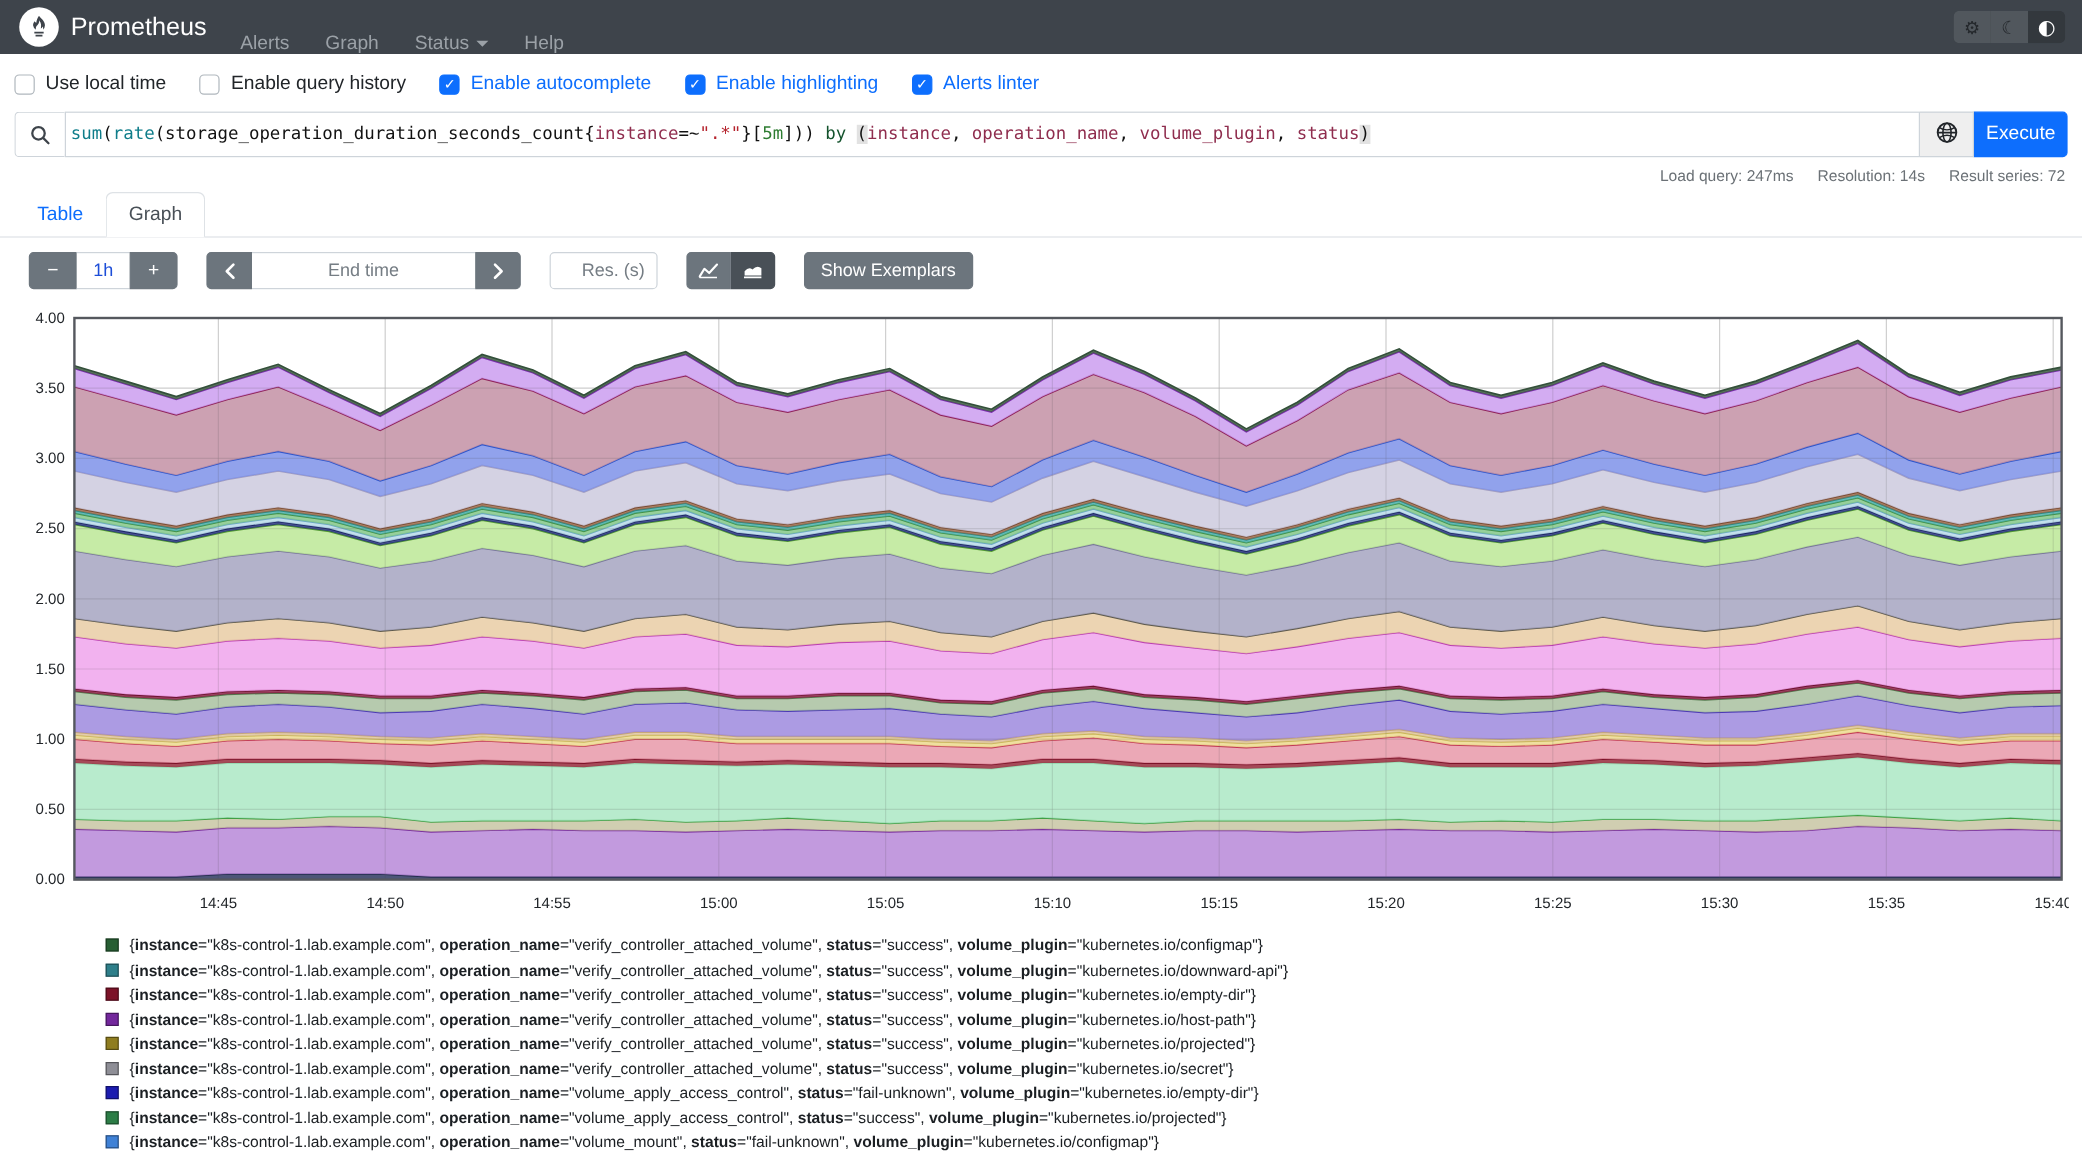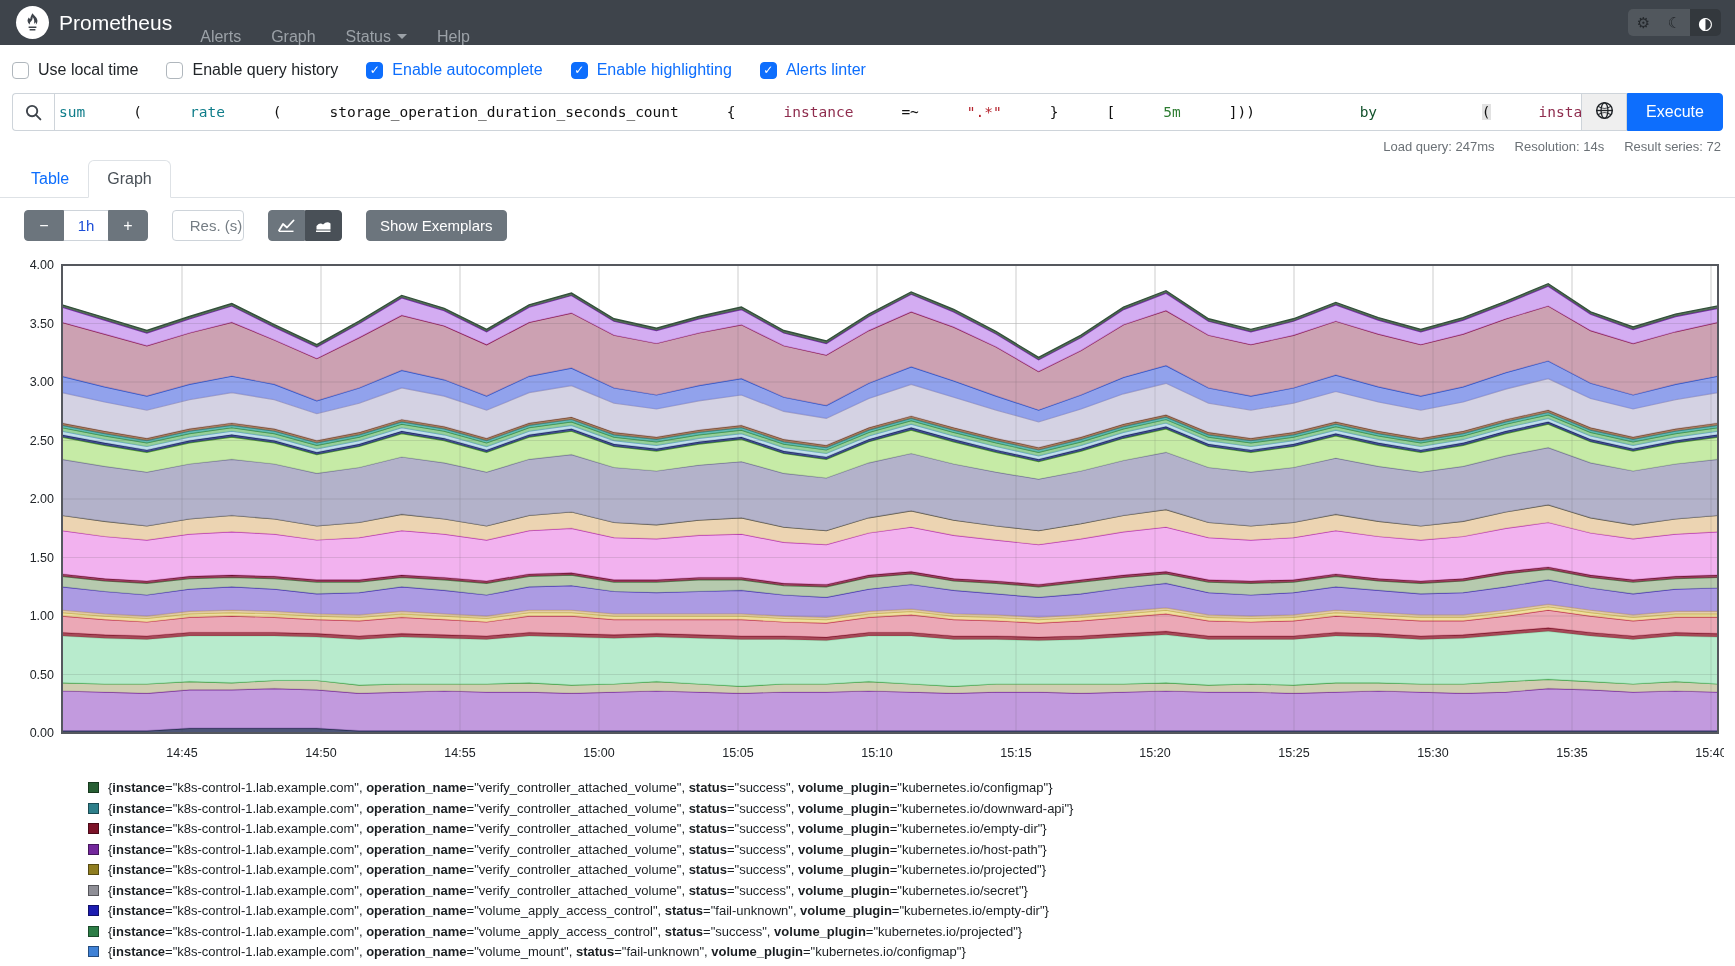--- a/index.html
+++ b/index.html
@@ -25,29 +25,29 @@
     display: flex; align-items: center; justify-content: center; color: #fff; font-size: 12px; font-weight: bold; }
   .opt.checked .box { background: #0d6efd; border-color: #0d6efd; }
   .opt .lbl { color: #212529; }
   .opt.checked .lbl { color: #0d6efd; }
 
   
   .query-row { display: flex; align-items: stretch; margin: 2px 12px 0 12px; height: 38px; }
   .search-addon { width: 42px; border: 1px solid #ced4da; border-right: none; border-radius: 4px 0 0 4px;
     background: #fff; display: flex; align-items: center; justify-content: center; }
   .query-input { flex: 1; border: 1px solid #ced4da; background: #fff; display: flex; align-items: center;
-    font-family: "DejaVu Sans Mono", "Liberation Mono", monospace; font-size: 14.5px; padding-left: 4px; white-space: pre; overflow: hidden; gap: 48px; }
+    font-family: "DejaVu Sans Mono", "Liberation Mono", monospace; font-size: 14.5px; padding-left: 4px; white-space: pre; overflow: hidden; }
   .tok-fn { color: #0f7d8a; } .tok-paren { color: #111; } .tok-metric { color: #111; }
   .tok-label { color: #8f2d4e; } .tok-op { color: #111; } .tok-string { color: #b5232d; }
   .tok-duration { color: #2e7d32; } .tok-keyword { color: #14532d; }
   .tok-paren-match { color: #111; background: #e2e2e2; }
   .tok-plain { color: #111; }
   .globe-btn { width: 45px; border: 1px solid #ced4da; border-left: none; background: #efefef;
     display: flex; align-items: center; justify-content: center; cursor: pointer; }
-  .execute-btn { width: 96px; background: #0d6efd; color: #fff; border: 1px solid #0d6efd;
+  .execute-btn { width: 78px; background: #0d6efd; color: #fff; border: 1px solid #0d6efd;
     border-radius: 0 4px 4px 0; font-size: 16px; cursor: pointer; }
 
   
   .stats-row { display: flex; justify-content: flex-end; gap: 20px; padding: 8px 14px 0 0;
     color: #6b7176; font-size: 13px; }
 
   
   .tabs { display: flex; border-bottom: 1px solid #dee2e6; margin-top: 6px; padding-left: 12px; }
   .tab { padding: 9px 18px; font-size: 16px; cursor: pointer; border: 1px solid transparent; margin-bottom: -1px; }
   .tab.inactive { color: #0d6efd; }
@@ -59,21 +59,21 @@
     display: flex; align-items: center; justify-content: center; cursor: pointer; font-size: 16px; }
   .grp { display: flex; height: 31px; }
   .grp > *:first-child { border-radius: 4px 0 0 4px; }
   .grp > *:last-child { border-radius: 0 4px 4px 0; }
   .range-cell { width: 44px; border: 1px solid #ced4da; border-left: none; border-right: none; text-align: center;
     font-size: 15px; background: #fff; color: #1d4ed8; }
   .stepper-btn { width: 40px; }
   .nav-arrow { width: 38px; }
   .end-time-input { width: 186px; border: 1px solid #ced4da; border-left: none; border-right: none;
     text-align: center; font-size: 15px; color: #757d84; background: #fff; outline: none; }
-  .res-input { width: 72px; height: 31px; border: 1px solid #ced4da; border-radius: 4px; text-align: center;
+  .res-input { width: 90px; height: 31px; border: 1px solid #ced4da; border-radius: 4px; text-align: center;
     font-size: 15px; color: #0f172a; background: #fff; outline: none; padding-left: 16px; }
   .res-input::placeholder, .end-time-input::placeholder { color: #757d84; }
   .icon-btn { width: 37px; }
   .icon-btn.active { background: #495057; border-color: #495057; }
   .exemplars-btn { padding: 0 13px; border-radius: 4px; font-size: 15px; }
 
   
   .chart-wrap { margin: 14px 10px 0 12px; }
   .chart-wrap svg { display: block; }
 
@@ -161,20 +161,33 @@
 <div class="tabs">
   <div class="tab inactive">Table</div>
   <div class="tab active">Graph</div>
 </div>
 
 <div class="controls">
   <div class="grp">
     <button class="btn-grey stepper-btn">−</button>
     <input class="range-cell" value="1h" style="">
     <button class="btn-grey stepper-btn">+</button>
+  </div>
+  <div class="grp">
+    <button class="btn-grey nav-arrow">
+      <svg width="9" height="14" viewBox="0 0 9 14">
+          <polyline points="7.5,1.5 2,7 7.5,12.5" fill="none" stroke="#fff" stroke-width="2.2" stroke-linecap="round" stroke-linejoin="round"></polyline>
+        </svg>
+    </button>
+    <input class="end-time-input" placeholder="End time" style="">
+    <button class="btn-grey nav-arrow">
+      <svg width="9" height="14" viewBox="0 0 9 14">
+          <polyline points="1.5,1.5 7,7 1.5,12.5" fill="none" stroke="#fff" stroke-width="2.2" stroke-linecap="round" stroke-linejoin="round"></polyline>
+        </svg>
+    </button>
   </div>
   <input class="res-input" placeholder="Res. (s)" style="">
   <div class="grp">
     <button class="btn-grey icon-btn">
       <svg width="17" height="13" viewBox="0 0 17 13">
           <polyline points="1,11.5 5,5 9,8.5 15.5,1.5" fill="none" stroke="#fff" stroke-width="1.8" stroke-linecap="round" stroke-linejoin="round"></polyline>
           <line x1="1" y1="12.3" x2="15.5" y2="12.3" stroke="#fff" stroke-width="1.4"></line>
         </svg>
     </button>
     <button class="btn-grey icon-btn active">

